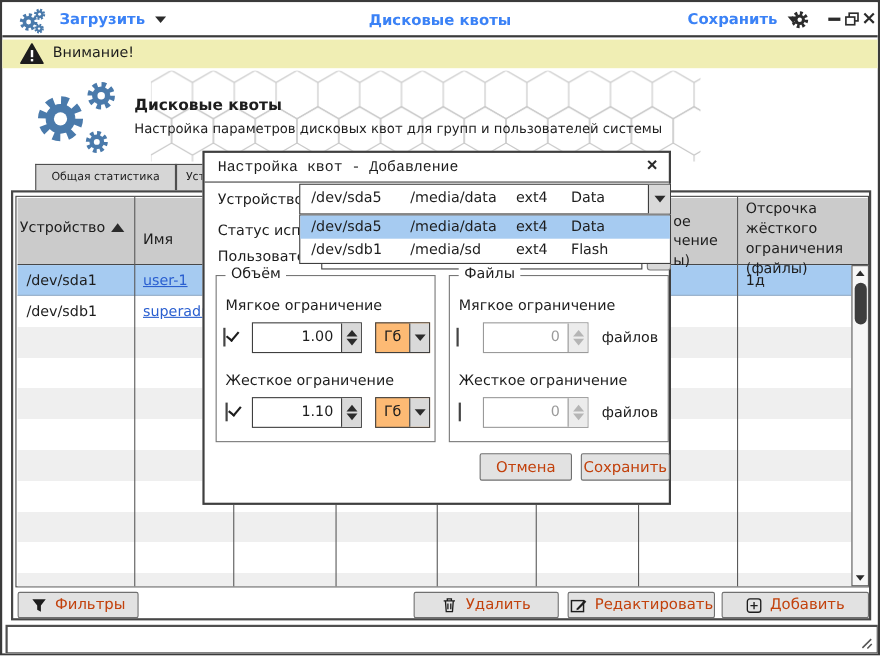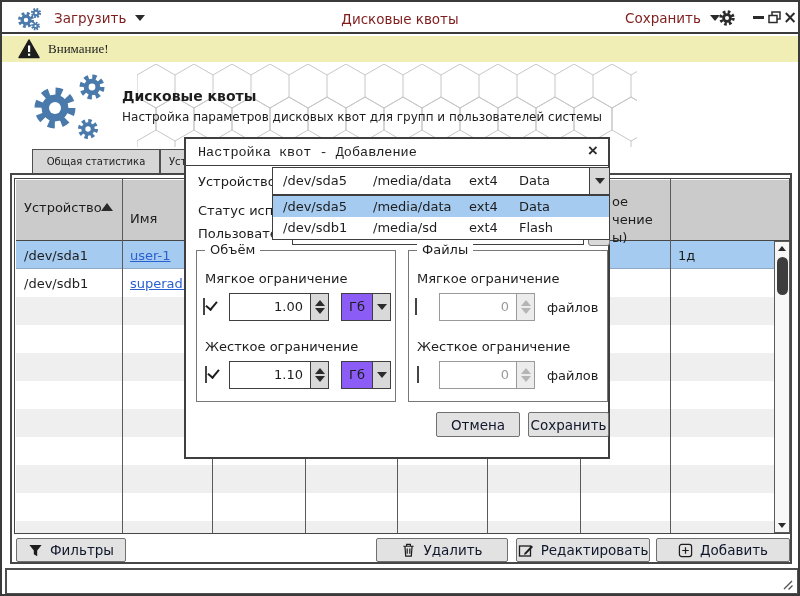--- a/index.html
+++ b/index.html
@@ -6,29 +6,29 @@
   html,body { background:#fff; }
   #window {
     position:relative; width:800px; height:596px;
     border:2px solid #3a3a3a; background:#fff; overflow:hidden;
     font-family:"DejaVu Sans", sans-serif; font-size:13px; color:#1d1d1d;
   }
   .abs { position:absolute; }
 
   
   .titlebar { left:0; top:0; width:796px; height:32px; background:#fff; border-bottom:2px solid #3a3a3a; }
-  .tb-label { font-size:13.5px; color:#7f1d1d; }
+  .tb-label { font-size:13.5px; color:#3b82f6;font-weight:bold; }
   .tri-down { display:inline-block; width:0; height:0; border-left:5px solid transparent; border-right:5px solid transparent; border-top:6px solid #2b2b2b; }
   .tri-up { display:inline-block; width:0; height:0; border-left:5px solid transparent; border-right:5px solid transparent; border-bottom:6px solid #2b2b2b; }
   .winbtn { display:flex; align-items:center; justify-content:center; width:16px; height:16px; cursor:default; }
   .minbar { width:11px; height:3px; background:#2b2b2b; }
   .closex { font-size:17px; font-weight:bold; color:#2b2b2b; line-height:14px; }
 
   
-  .warnbar { left:0; top:34px; width:796px; height:26px; background:#f0eeb4; display:flex; align-items:center;font-family:Liberation Serif, serif; }
+  .warnbar { left:0; top:34px; width:796px; height:26px; background:#f0eeb4; display:flex; align-items:center; }
 
   
   .app-title { font-size:14px; font-weight:600; }
   .app-sub { font-size:12px; }
 
   
   .tab { height:24px; background:#d6d6d6; border:1.5px solid #4f4f4f; border-bottom:none; display:flex; align-items:center; font-size:10px; }
 
   
   .panel { border:2px solid #474747; background:#fff; }
@@ -42,21 +42,21 @@
   .hdr-txt { font-size:13px; color:#1d1d1d; line-height:18px; }
 
   
   .sb-track { background:#f7f7f7; border:1px solid #5a5a5a; }
   .sb-thumb { background:#3d3d3d; border-radius:6px; }
   .sb-btn { display:flex; align-items:center; justify-content:center; }
   .sb-btn .tri-up { border-left-width:4px; border-right-width:4px; border-bottom-width:5px; }
   .sb-btn .tri-down { border-left-width:4px; border-right-width:4px; border-top-width:5px; }
 
   
-  .btn { background:#e2e2e2; border:1.5px solid #707070; border-radius:2px; display:flex; align-items:center; justify-content:center; gap:7px; font-size:13.5px; color:#0f172a; cursor:pointer; }
+  .btn { background:#e2e2e2; border:1.5px solid #707070; border-radius:2px; display:flex; align-items:center; justify-content:center; gap:7px; font-size:13.5px; color:#c2410c; cursor:pointer; }
 
   
   .statusbar { background:#fff; border:2px solid #4f4f4f; }
 
   
   .dialog { border:2px solid #3f3f3f; background:#fff; z-index:10; }
   .dlg-title { font-size:13.5px; }
   .combo { border:1.5px solid #3f3f3f; background:#fff; }
   .combo-arrow { position:absolute; right:0; top:0; bottom:0; width:20px; background:#d9d9d9; border-left:1.5px solid #3f3f3f; display:flex; align-items:center; justify-content:center; }
   .ddlist { border:1.5px solid #3f3f3f; background:#fff; z-index:5; }
@@ -69,21 +69,21 @@
   .spin { border:1.5px solid #3f3f3f; background:#fff; display:flex; }
   .spin-val { flex:1; text-align:right; padding-right:7px; line-height:25px; font-size:13px; }
   .spin-btns { width:18px; background:#d9d9d9; border-left:1.5px solid #3f3f3f; display:flex; flex-direction:column; align-items:center; justify-content:center; gap:2px; }
   .spin-btns .tri-up { border-left-width:5px; border-right-width:5px; border-bottom-width:6px; }
   .spin-btns .tri-down { border-left-width:5px; border-right-width:5px; border-top-width:6px; }
   .spin.dis { border-color:#9a9a9a; }
   .spin.dis .spin-val { color:#9a9a9a; }
   .spin.dis .spin-btns { background:#ececec; border-left-color:#9a9a9a; }
   .spin.dis .tri-up { border-bottom-color:#b5b5b5; }
   .spin.dis .tri-down { border-top-color:#b5b5b5; }
-  .unitsel { border:1.5px solid #3f3f3f; background:#8b5cf6; display:flex; }
+  .unitsel { border:1.5px solid #3f3f3f; background:#fdba74; display:flex; }
   .unit-val { flex:1; padding-left:7px; line-height:25px; font-size:13px; }
   .unit-arrow { width:18px; background:#d9d9d9; border-left:1.5px solid #3f3f3f; display:flex; align-items:center; justify-content:center; }
 </style>
 </head>
 <body>
 
 <div id="window">
 
   <div class="abs titlebar">
     <svg class="abs" style="left:14px;top:4px;" width="26" height="26" viewBox="0 0 26 26">
@@ -184,26 +184,27 @@
   <a class="abs cell link" style="left:128px;top:274px;">superadm</a>
 
   <div class="abs colline" style="left:120px;top:177px;height:354px;"></div>
   <div class="abs colline" style="left:210px;top:177px;height:354px;"></div>
   <div class="abs colline" style="left:303px;top:177px;height:354px;"></div>
   <div class="abs colline" style="left:395px;top:177px;height:354px;"></div>
   <div class="abs colline" style="left:485px;top:177px;height:354px;"></div>
   <div class="abs colline" style="left:578px;top:177px;height:354px;"></div>
   <div class="abs colline" style="left:668px;top:177px;height:354px;"></div>
 
-  <div class="abs hdr-txt" style="left:22px;top:197px;">Устройство</div>
+  <div class="abs hdr-txt" style="left:16px;top:197px;">Устройство</div>
   <span class="abs tri-up" style="left:99px;top:201px;border-left-width:6px;border-right-width:6px;border-bottom-width:8px;"></span>
   <div class="abs hdr-txt" style="left:128px;top:208px;">Имя</div>
   <div class="abs hdr-txt" style="left:610px;top:191px;">ое</div>
   <div class="abs hdr-txt" style="left:610px;top:209px;">чение</div>
   <div class="abs hdr-txt" style="left:610px;top:227px;">ы)</div>
+  <div class="abs hdr-txt" style="left:676px;top:180px;width:90px;">Отсрочка жёсткого ограничения (файлы)</div>
 
   <div class="abs sb-track" style="left:772px;top:239px;width:16px;height:292px;"></div>
   <div class="abs sb-btn" style="left:772px;top:240px;width:16px;height:13px;">
       <span class="tri-up"></span>
     </div>
   <div class="abs sb-thumb" style="left:774.5px;top:255px;width:11px;height:38px;"></div>
   <div class="abs sb-btn" style="left:772px;top:517px;width:16px;height:13px;">
       <span class="tri-down"></span>
     </div>
 

